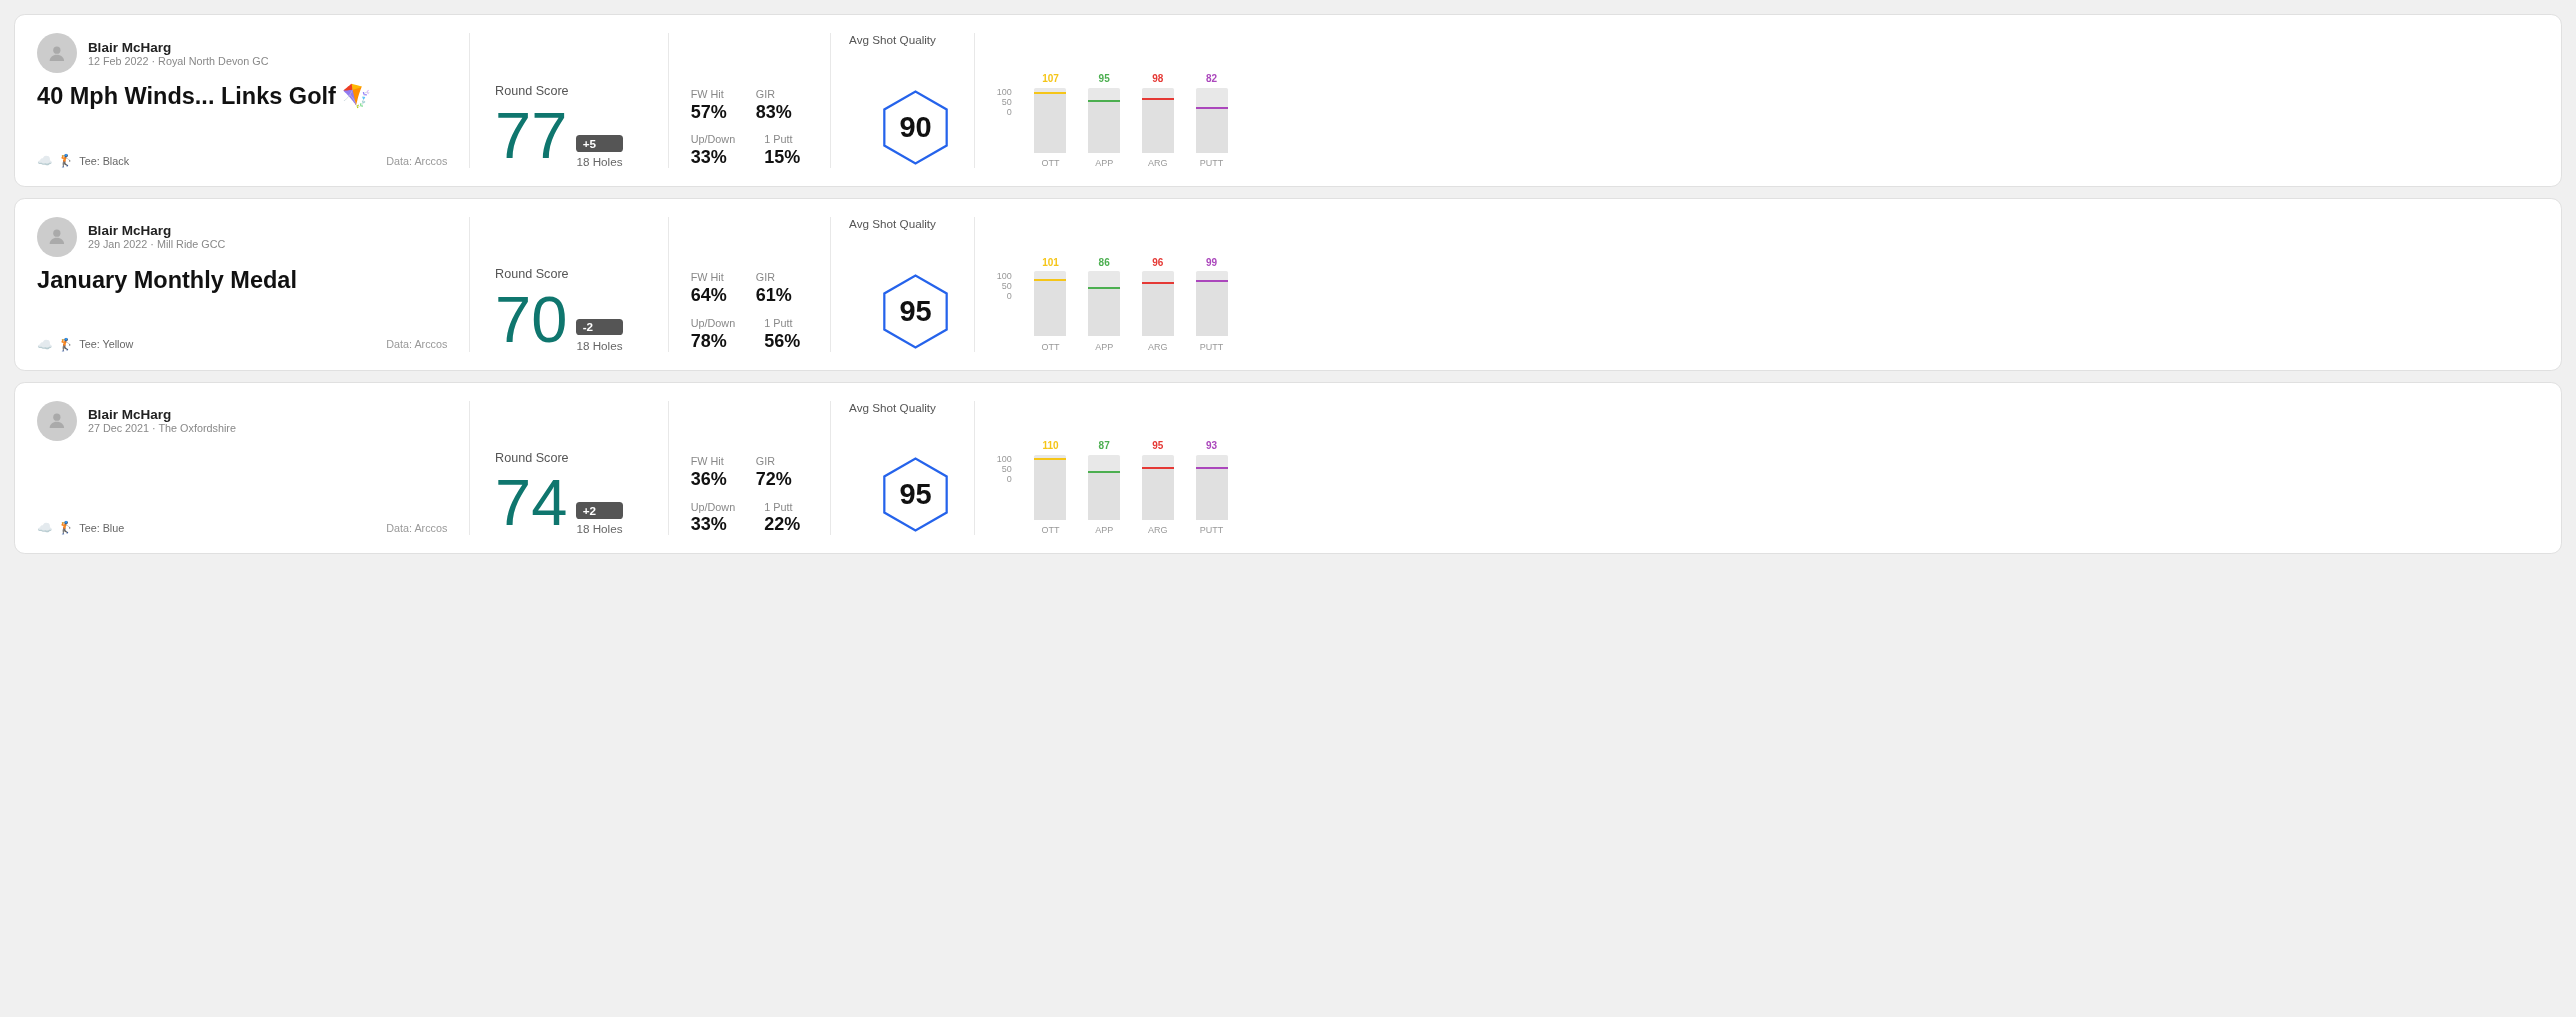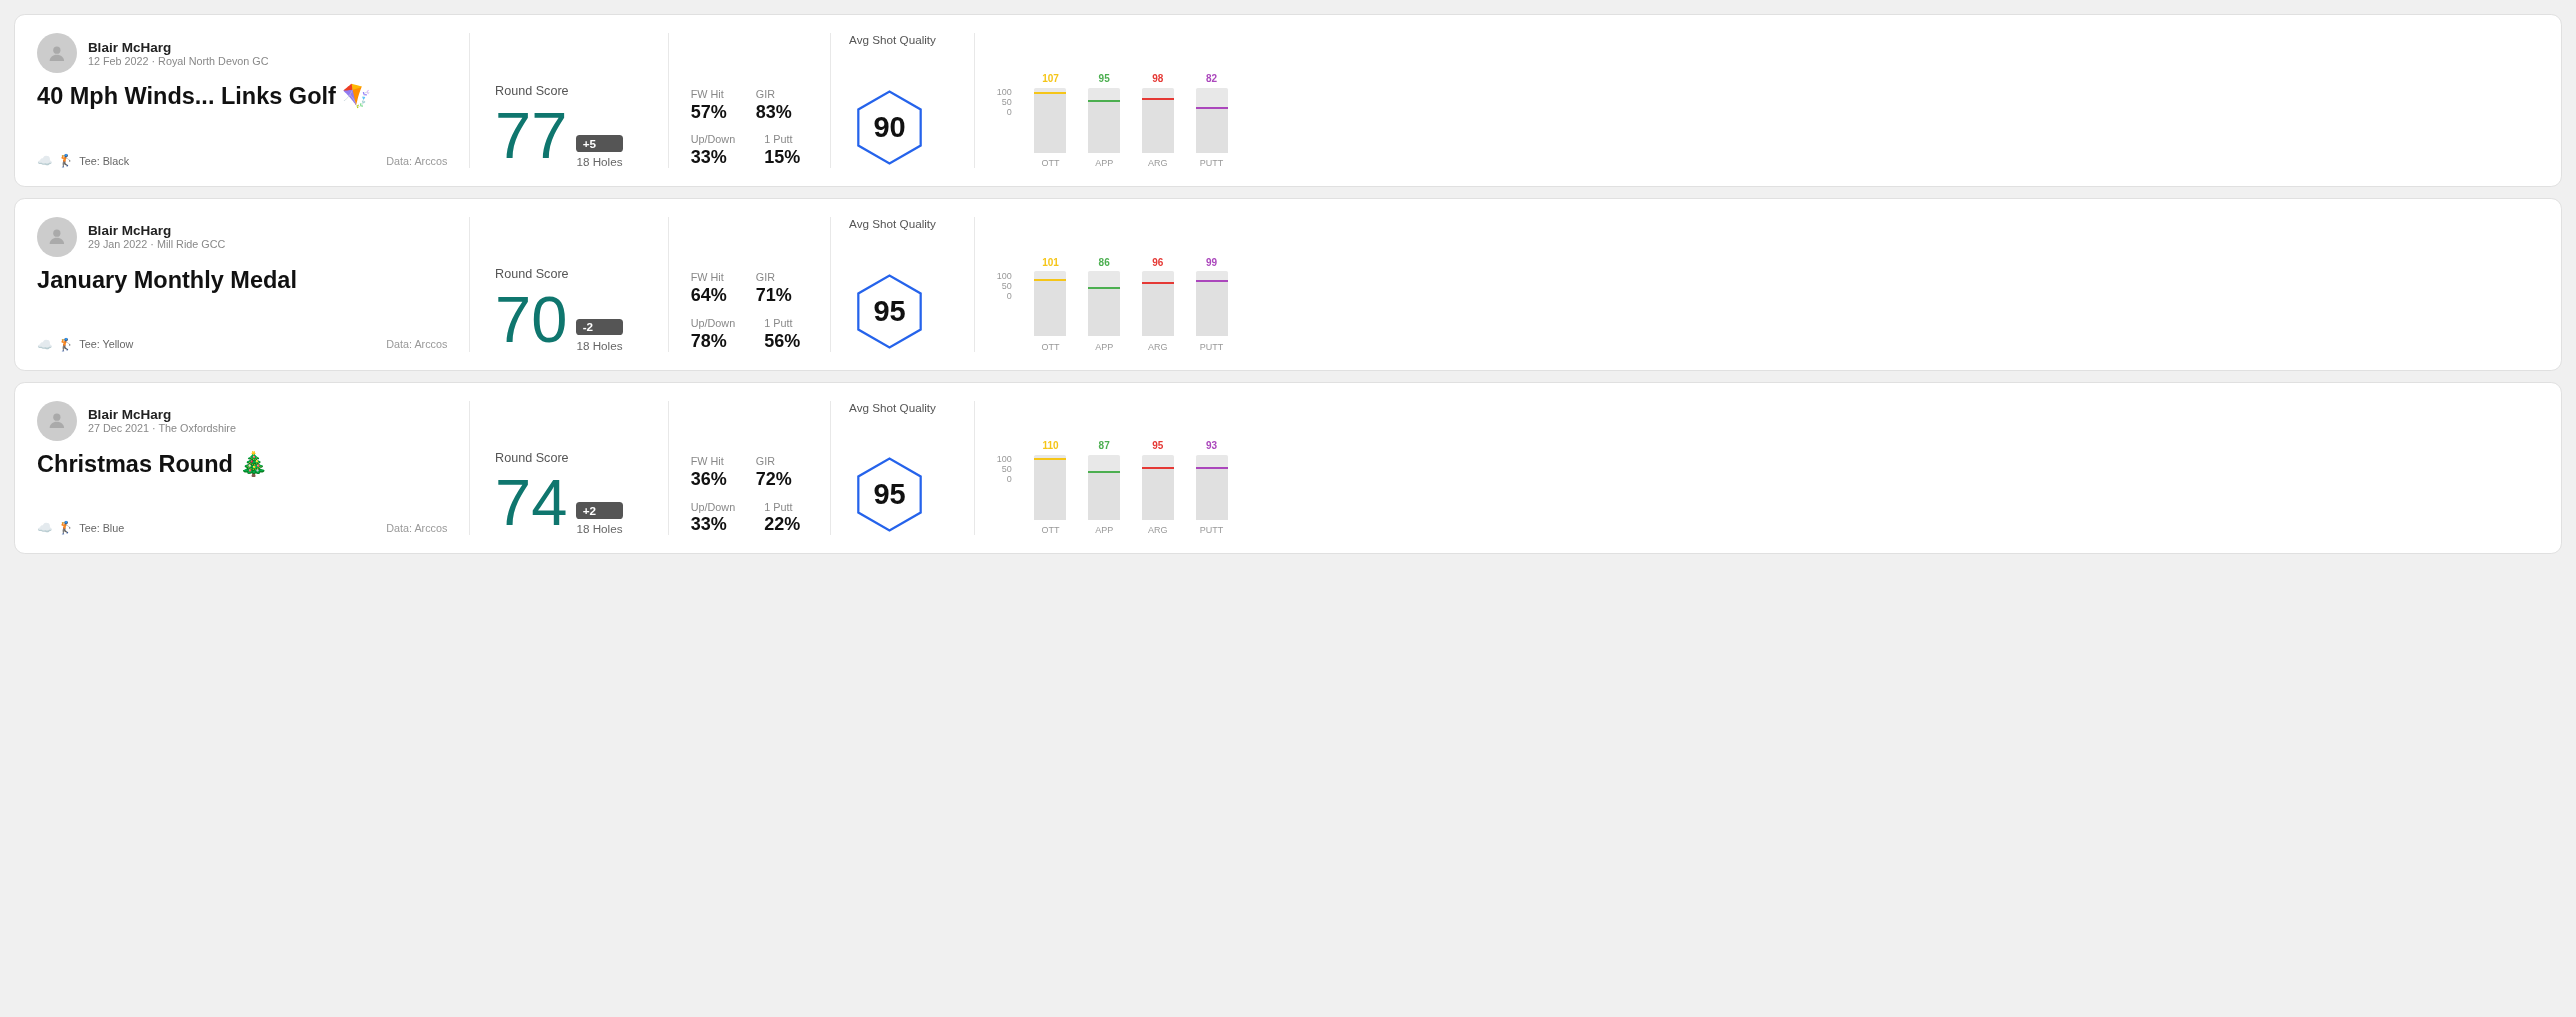--- a/index.html
+++ b/index.html
@@ -141,21 +141,21 @@
     }
     .stat-value {
       font-size: 18px;
       font-weight: 700;
       color: #111;
     }
     .quality-section {
       flex: 0 0 144px;
       display: flex;
       flex-direction: column;
-      align-items: flex-start;
+      align-items: flex-end;
       justify-content: center;
       padding: 0 18px;
       border-right: 0.9px solid #e8e8e8;
       gap: 30px;
     }
     .quality-label {
       font-size: 11.7px;
       color: #555;
       margin-bottom: 10.8px;
       align-self: flex-start;
@@ -400,21 +400,21 @@
     </div>
   </div>
       <div class="stats-section">
     <div class="stats-row">
       <div class="stat-item">
         <div class="stat-label">FW Hit</div>
         <div class="stat-value">64%</div>
       </div>
       <div class="stat-item">
         <div class="stat-label">GIR</div>
-        <div class="stat-value">71%</div>
+        <div class="stat-value">61%</div>
       </div>
     </div>
     <div class="stats-row">
       <div class="stat-item">
         <div class="stat-label">Up/Down</div>
         <div class="stat-value">78%</div>
       </div>
       <div class="stat-item">
         <div class="stat-label">1 Putt</div>
         <div class="stat-value">56%</div>
@@ -480,21 +480,20 @@
           <svg width="21.7" height="21.7" viewBox="0 0 24 24" fill="#aaa">
             <circle cx="12" cy="8" r="4"></circle>
                 <path d="M4 20c0-4 3.6-7 8-7s8 3 8 7"></path>
           </svg>
         </div>
         <div class="user-info">
           <div class="user-name">Blair McHarg</div>
           <div class="user-meta">27 Dec 2021 · The Oxfordshire</div>
         </div>
       </div>
-      <div class="round-title">Christmas Round 🎄</div>
     </div>
     <div class="footer-row">
       <div class="tee-info">
         <span class="icon-weather">☁️</span>
         <span class="icon-tee">🏌️</span>
         <span>Tee: Blue</span>
       </div>
       <div class="data-source">Data: Arccos</div>
     </div>
   </div>

